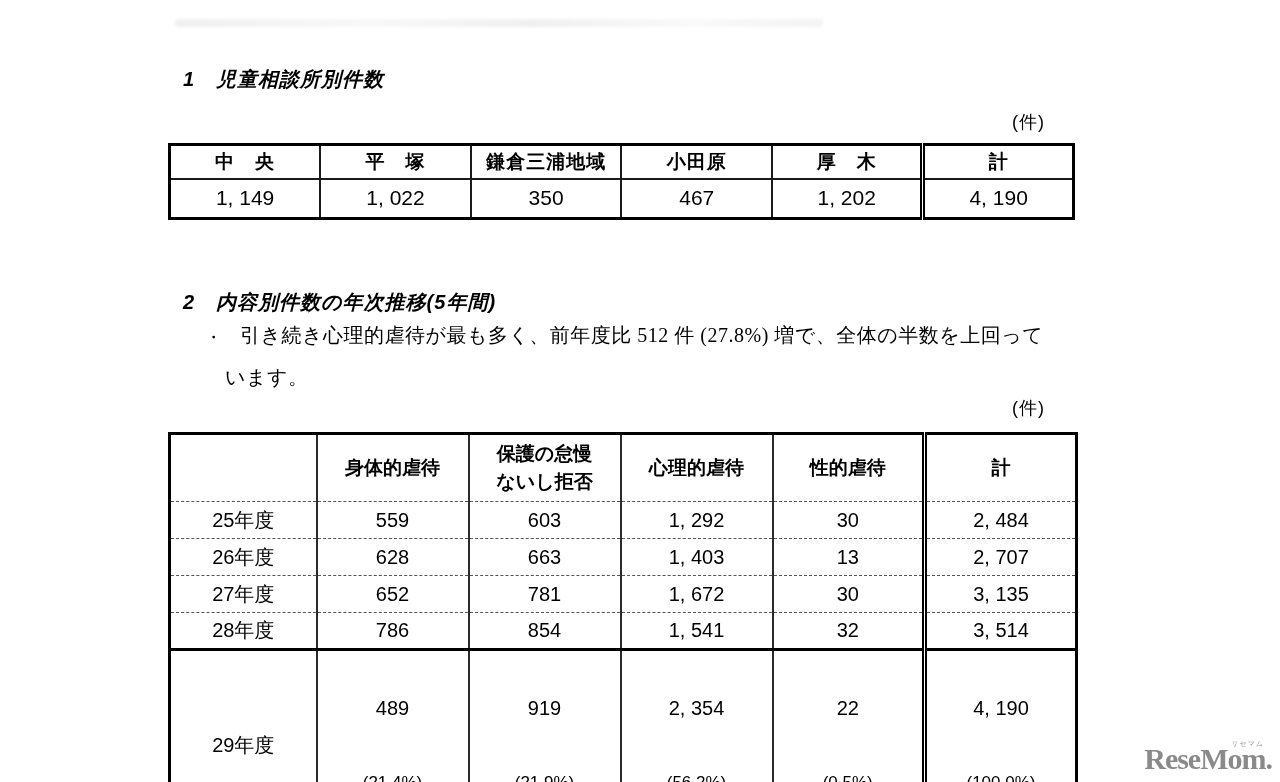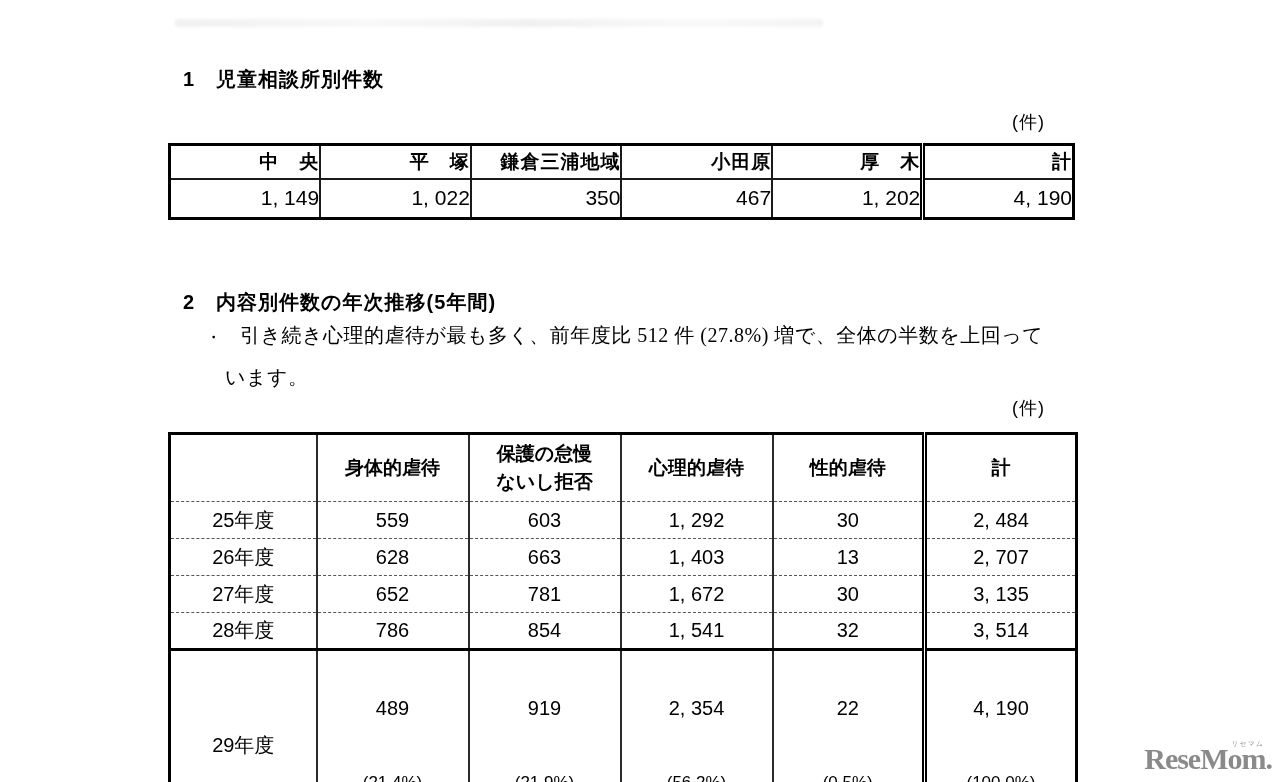--- a/index.html
+++ b/index.html
@@ -20,20 +20,21 @@
     background: linear-gradient(90deg, #f0f0f0 0%, #f8f8f8 30%, #f0f0f0 55%, #f9f9f9 80%, #f3f3f3 100%);
     filter: blur(1.5px);
     border-radius: 3px;
   }
   .sec-title {
     position: absolute;
     font-size: 20px;
     font-weight: bold;
     letter-spacing: 1px;
     white-space: pre-wrap;
+    font-style: italic;
   }
   .title1 { left: 183px; top: 66px; }
   .title2 { left: 183px; top: 276px; margin-top: 13px; }
   .unit-label {
     position: absolute;
     left: 168px;
     width: 877px;
     text-align: right;
     font-size: 18px;
     letter-spacing: 1px;
@@ -43,21 +44,21 @@
 
   
   table { border-collapse: collapse; table-layout: fixed; background: #fff; }
   .t1 {
     position: absolute;
     left: 168px; top: 143px;
     width: 907px;
     border: 3px solid #000;
   }
   .t1 th, .t1 td {
-    text-align: right;
+    text-align: center;
     vertical-align: middle;
     white-space: pre-wrap;
     border-left: 2px solid #1a1a1a;
   }
   .t1 th:first-child, .t1 td:first-child { border-left: none; }
   .t1 th {
     height: 34px;
     font-size: 19px;
     font-weight: bold;
     border-bottom: 2px solid #1a1a1a;

